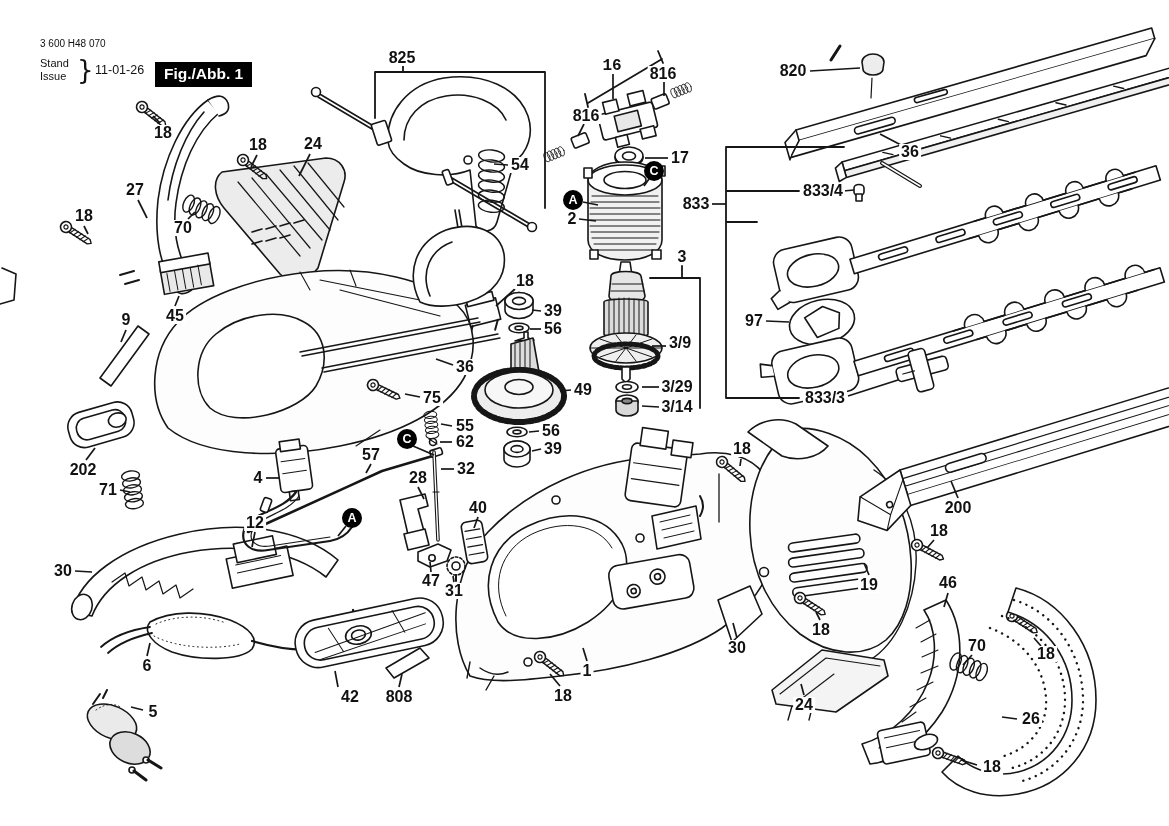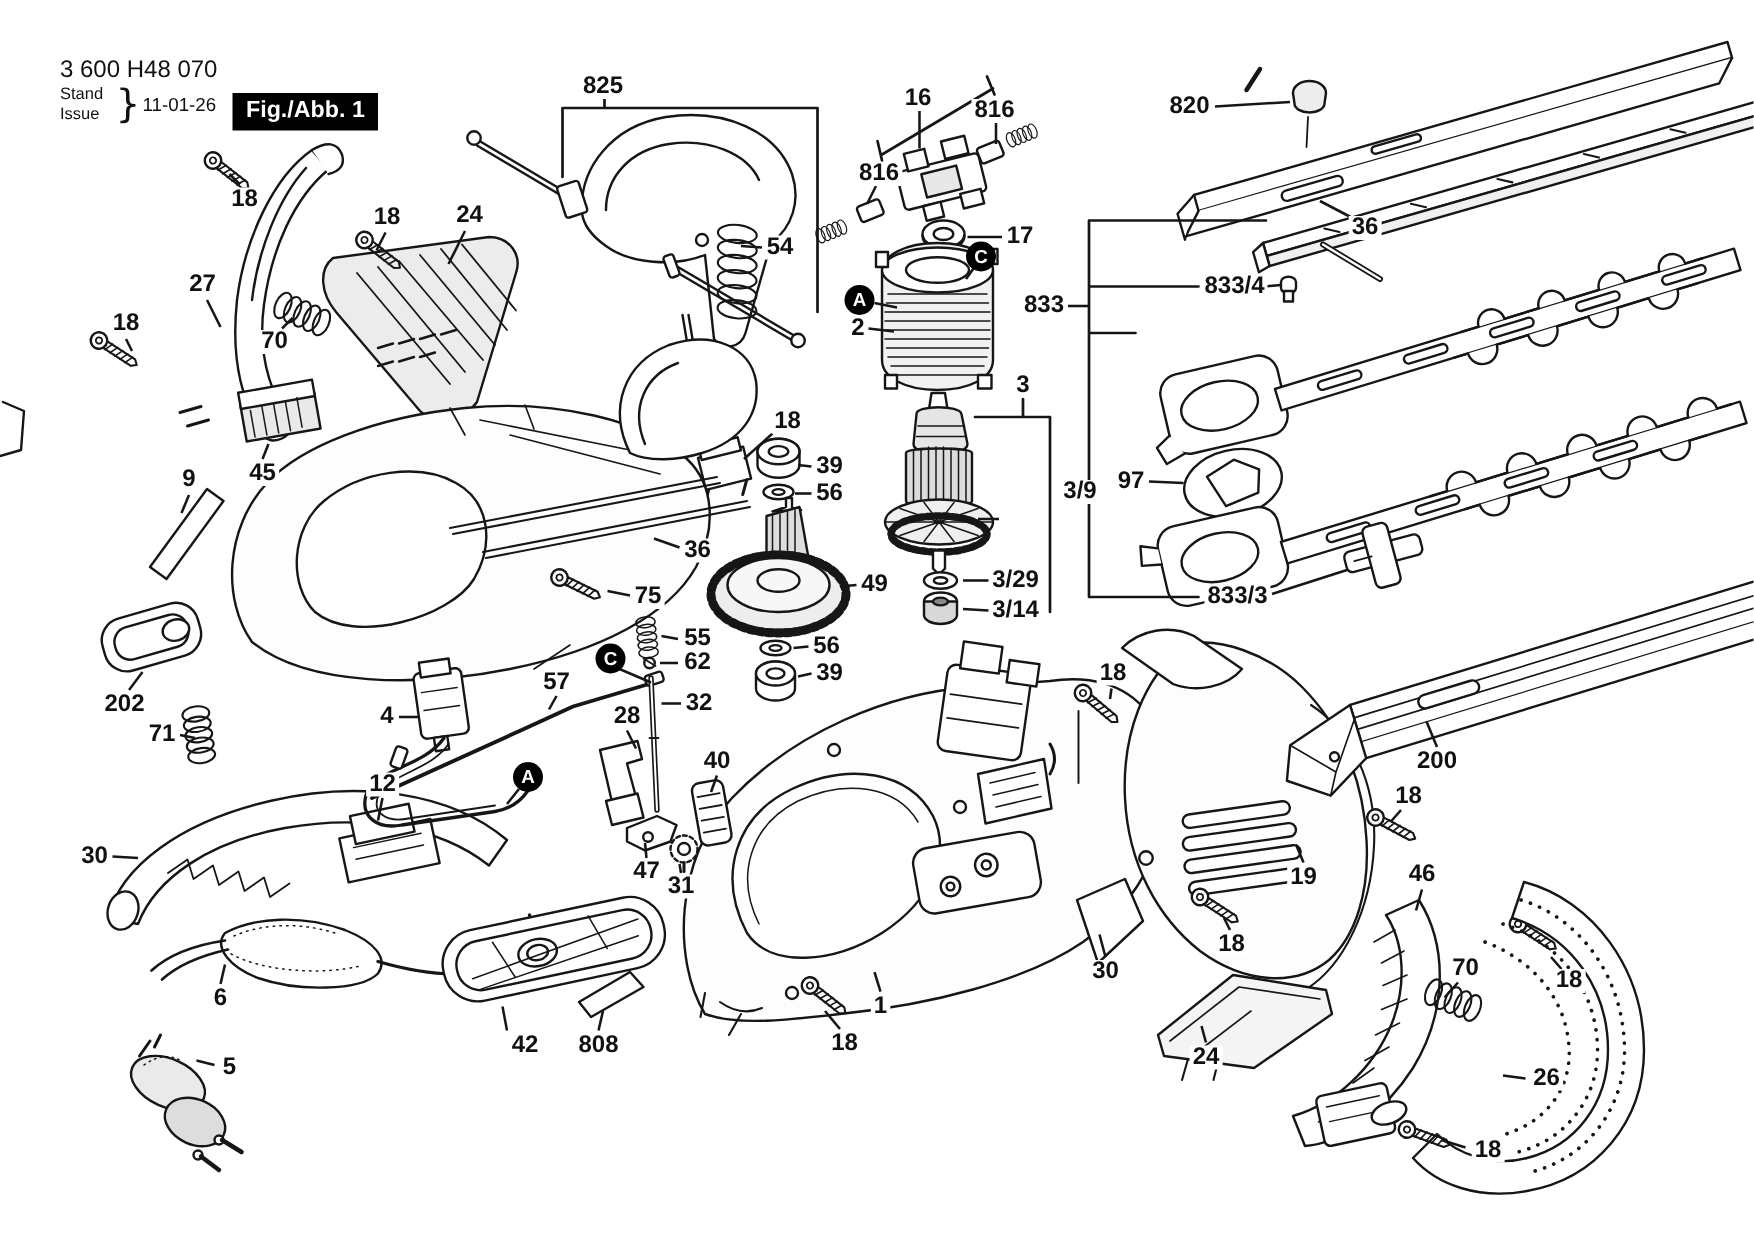--- a/index.html
+++ b/index.html
@@ -6,21 +6,21 @@
   body{width:1169px;height:826px;position:relative;background:#fff;
        font-family:"Liberation Sans",sans-serif;color:#111;overflow:hidden;}
   #stage{position:absolute;inset:0;background:#fff;}
   svg.art{position:absolute;left:0;top:0;}
   .callout{position:absolute;transform:translate(-50%,-50%);font-weight:bold;
            font-size:16px;line-height:1;background:#fff;padding:0 2px;white-space:nowrap;z-index:5;}
   .refmark{position:absolute;transform:translate(-50%,-50%);width:20px;height:20px;border-radius:50%;
            background:#000;color:#fff;font-weight:bold;font-size:12.5px;display:flex;
            align-items:center;justify-content:center;z-index:6;}
   #leader-lines polyline{fill:none;stroke:#161616;stroke-width:1.7;}
-  .partnum{position:absolute;left:40px;top:38px;font-size:16px;z-index:5;}
+  .partnum{position:absolute;left:40px;top:38px;font-size:10px;z-index:5;}
   .standissue{position:absolute;left:40px;top:57px;font-size:11px;line-height:12.5px;z-index:5;}
   .brace{position:absolute;left:77px;top:55px;font-size:26px;font-weight:400;z-index:5;
          font-family:"DejaVu Sans",sans-serif;}
   .revdate{position:absolute;left:95px;top:63px;font-size:12.5px;z-index:5;}
   .figbox{position:absolute;left:155px;top:62px;background:#000;color:#fff;font-weight:bold;
           font-size:15.5px;padding:3px 9px 4px 9px;z-index:5;}
   .footer{position:absolute;left:176px;top:722px;font-size:11.5px;line-height:13.5px;z-index:5;}
 </style>
 </head>
 <body>
@@ -535,31 +535,31 @@
   <div class="standissue">
     <div>Stand</div>
     <div>Issue</div>
   </div>
   <div class="brace">}</div>
   <div class="revdate">11-01-26</div>
   <div class="figbox">Fig./Abb. 1</div>
 
   <div id="callout-layer">
       <div class="callout" style="left: 402px; top: 58px;">825</div>
-      <div class="callout" style="left: 612px; top: 66px;">16</div>
+      <div class="callout" style="left: 612px; top: 66px; font-family: Liberation Mono, monospace;">16</div>
       <div class="callout" style="left: 663px; top: 74px;">816</div>
       <div class="callout" style="left: 586px; top: 116px;">816</div>
       <div class="callout" style="left: 793px; top: 71px;">820</div>
       <div class="callout" style="left: 910px; top: 152px;">36</div>
       <div class="callout" style="left: 680px; top: 158px;">17</div>
       <div class="callout" style="left: 696px; top: 204px;">833</div>
       <div class="callout" style="left: 823px; top: 191px;">833/4</div>
       <div class="callout" style="left: 572px; top: 219px;">2</div>
       <div class="callout" style="left: 682px; top: 257px;">3</div>
-      <div class="callout" style="left: 680px; top: 328px; margin-left: 40px;">3/9</div>
+      <div class="callout" style="left: 680px; top: 343px;">3/9</div>
       <div class="callout" style="left: 677px; top: 387px;">3/29</div>
       <div class="callout" style="left: 677px; top: 407px;">3/14</div>
       <div class="callout" style="left: 754px; top: 321px;">97</div>
       <div class="callout" style="left: 825px; top: 398px;">833/3</div>
       <div class="callout" style="left: 520px; top: 165px;">54</div>
       <div class="callout" style="left: 525px; top: 281px;">18</div>
       <div class="callout" style="left: 553px; top: 311px;">39</div>
       <div class="callout" style="left: 553px; top: 329px;">56</div>
       <div class="callout" style="left: 465px; top: 367px;">36</div>
       <div class="callout" style="left: 432px; top: 398px;">75</div>

